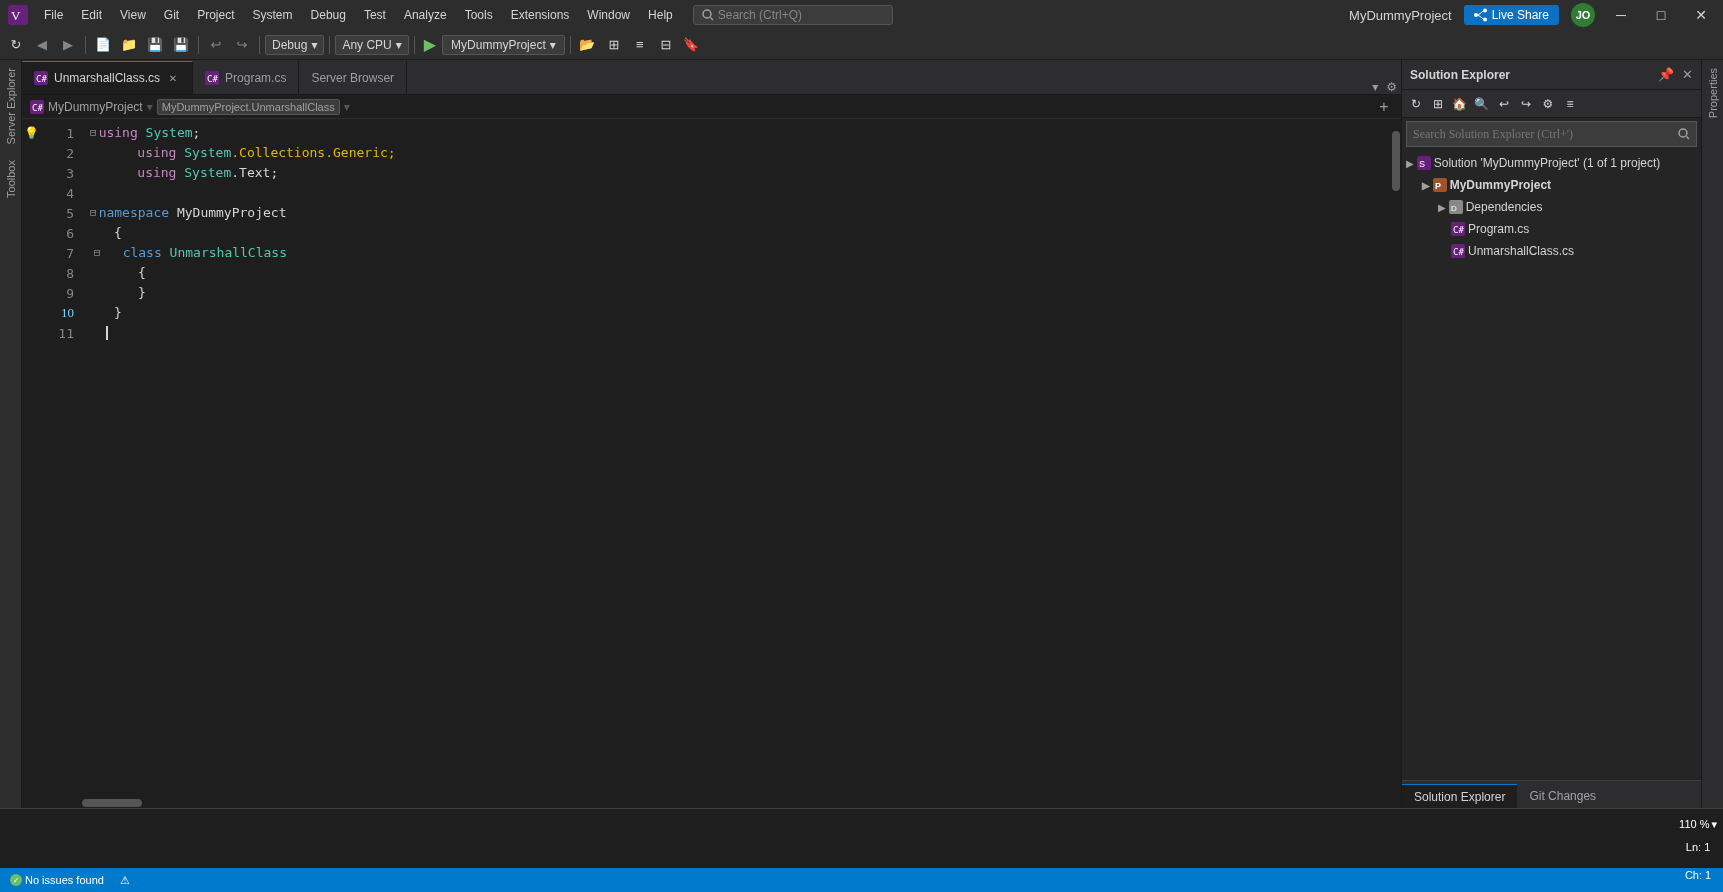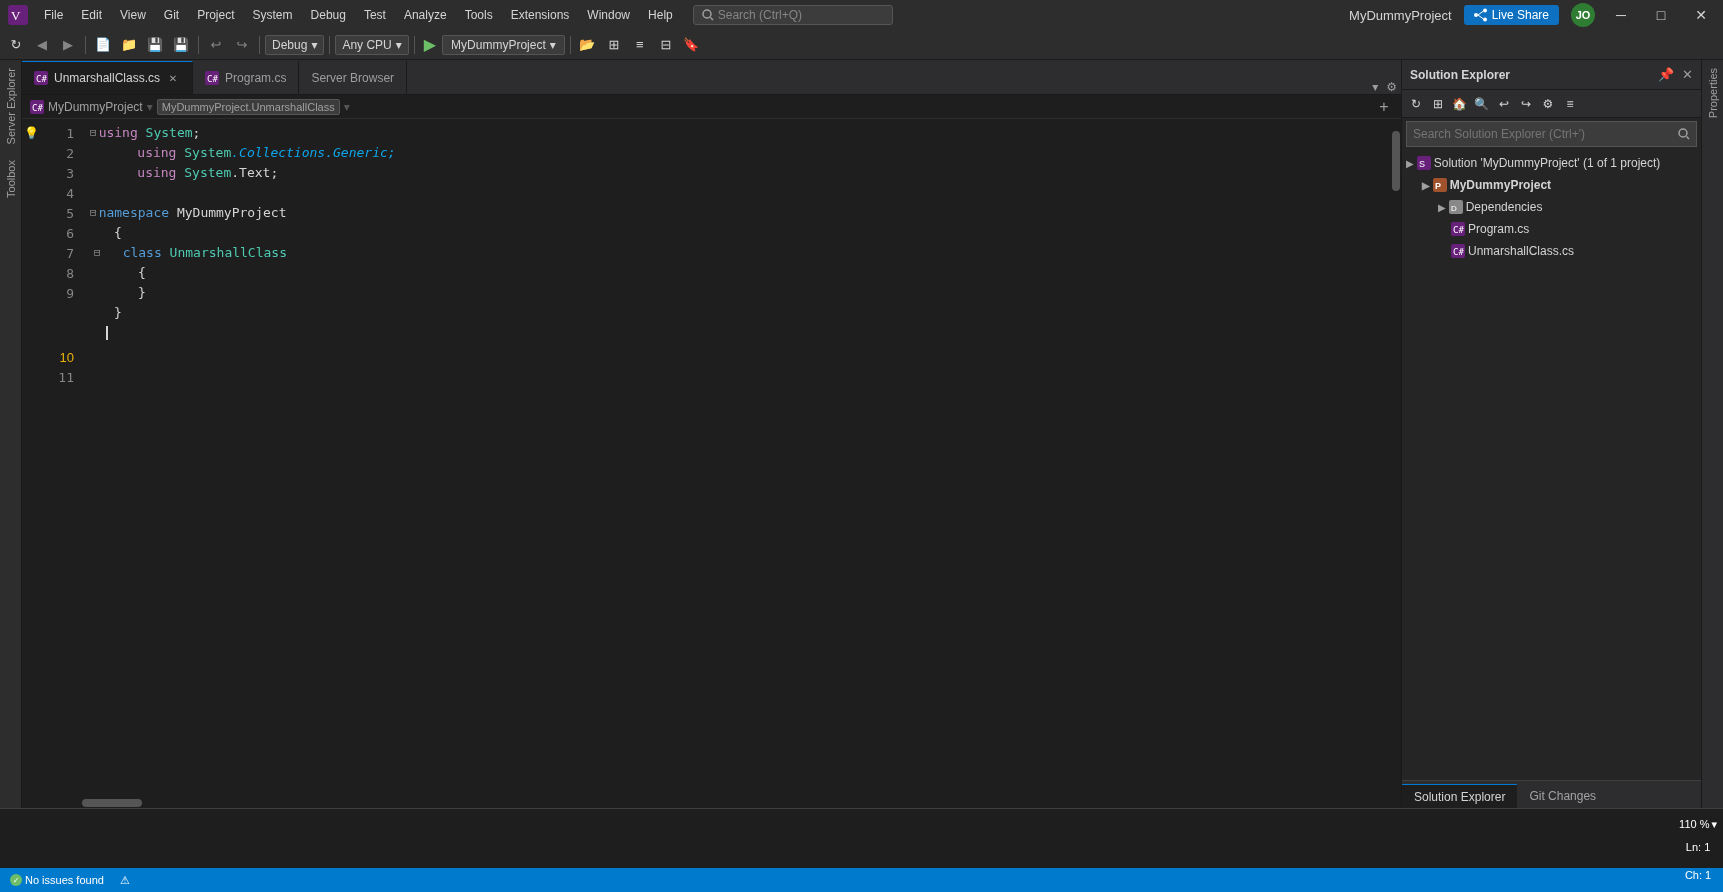--- a/index.html
+++ b/index.html
@@ -653,40 +653,40 @@
             <span>1</span>
           </div>
           <div style="height:20px;display:flex;align-items:center;font-family:Consolas,monospace;font-size:13px;color:#858585;padding-right:8px;width:60px;justify-content:flex-end;">2</div>
           <div style="height:20px;display:flex;align-items:center;font-family:Consolas,monospace;font-size:13px;color:#858585;padding-right:8px;width:60px;justify-content:flex-end;">3</div>
           <div style="height:20px;display:flex;align-items:center;font-family:Consolas,monospace;font-size:13px;color:#858585;padding-right:8px;width:60px;justify-content:flex-end;">4</div>
           <div style="height:20px;display:flex;align-items:center;font-family:Consolas,monospace;font-size:13px;color:#858585;padding-right:8px;width:60px;justify-content:flex-end;">5</div>
           <div style="height:20px;display:flex;align-items:center;font-family:Consolas,monospace;font-size:13px;color:#858585;padding-right:8px;width:60px;justify-content:flex-end;">6</div>
           <div style="height:20px;display:flex;align-items:center;font-family:Consolas,monospace;font-size:13px;color:#858585;padding-right:8px;width:60px;justify-content:flex-end;">7</div>
           <div style="height:20px;display:flex;align-items:center;font-family:Consolas,monospace;font-size:13px;color:#858585;padding-right:8px;width:60px;justify-content:flex-end;">8</div>
           <div style="height:20px;display:flex;align-items:center;font-family:Consolas,monospace;font-size:13px;color:#858585;padding-right:8px;width:60px;justify-content:flex-end;">9</div>
-          <div style="height:20px;display:flex;align-items:center;font-family:Liberation Sans, sans-serif;font-size:13px;color:#eab308;padding-right:8px;width:60px;justify-content:flex-end;margin-top:44px;">10</div>
+          <div style="height:20px;display:flex;align-items:center;font-family:Liberation Serif, serif;font-size:13px;color:#7dd3fc;padding-right:8px;width:60px;justify-content:flex-end;">10</div>
           <div style="height:20px;display:flex;align-items:center;font-family:Consolas,monospace;font-size:13px;color:#858585;padding-right:8px;width:60px;justify-content:flex-end;">11</div>
         </div>
 
         <div style="flex:1;padding-top:4px;font-family:Consolas,monospace;font-size:13px;line-height:20px;overflow:hidden;">
 
           <div class="code-line">
             <span style="color:#858585;cursor:pointer;font-size:11px;margin-right:2px;">⊟</span>
             <span class="using-kw">using</span>
             <span style="color:#d4d4d4;">&nbsp;</span>
             <span style="color:#4ec9b0;">System</span>
             <span style="color:#d4d4d4;">;</span>
           </div>
 
           <div class="code-line">
             <span style="margin-right:16px;">&nbsp;&nbsp;&nbsp;&nbsp;</span>
             <span class="using-kw">using</span>
             <span style="color:#d4d4d4;">&nbsp;</span>
             <span style="color:#4ec9b0;">System</span>
-            <span style="color:#0ea5e9;font-style:italic;">.Collections.Generic;</span>
+            <span style="color:#eab308;">.Collections.Generic;</span>
           </div>
 
           <div class="code-line">
             <span style="margin-right:16px;">&nbsp;&nbsp;&nbsp;&nbsp;</span>
             <span class="using-kw">using</span>
             <span style="color:#d4d4d4;">&nbsp;</span>
             <span style="color:#4ec9b0;">System</span>
             <span style="color:#d4d4d4;">.Text;</span>
           </div>
 
@@ -752,21 +752,21 @@
       <div class="se-toolbar-btn">⊞</div>
       <div class="se-toolbar-btn">🏠</div>
       <div class="se-toolbar-btn">🔍</div>
       <div class="se-toolbar-btn">↩</div>
       <div class="se-toolbar-btn">↪</div>
       <div class="se-toolbar-btn">⚙</div>
       <div class="se-toolbar-btn">≡</div>
     </div>
 
     <div class="se-search">
-      <input type="text" style="background: transparent; border: none; color: rgb(212, 212, 212); font-size: 12px; flex: 1 1 0%; outline: none;" placeholder="Search Solution Explorer (Ctrl+')">
+      <input type="text" style="background: transparent; border: none; color: rgb(212, 212, 212); font-size: 12px; flex: 1 1 0%; outline: none; font-family: Liberation Serif, serif;" placeholder="Search Solution Explorer (Ctrl+')">
       <svg width="12" height="12" viewBox="0 0 12 12">
           <circle cx="5" cy="5" r="4" fill="none" stroke="#a0a0a0" stroke-width="1.5"></circle>
           <line x1="8.5" y1="8.5" x2="11" y2="11" stroke="#a0a0a0" stroke-width="1.5"></line>
         </svg>
     </div>
 
     <div class="se-tree">
 
       <div class="se-item">
         <span class="chevron">▶</span>

